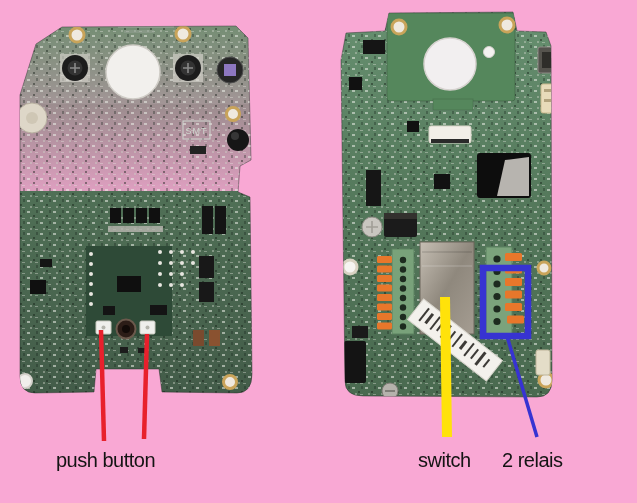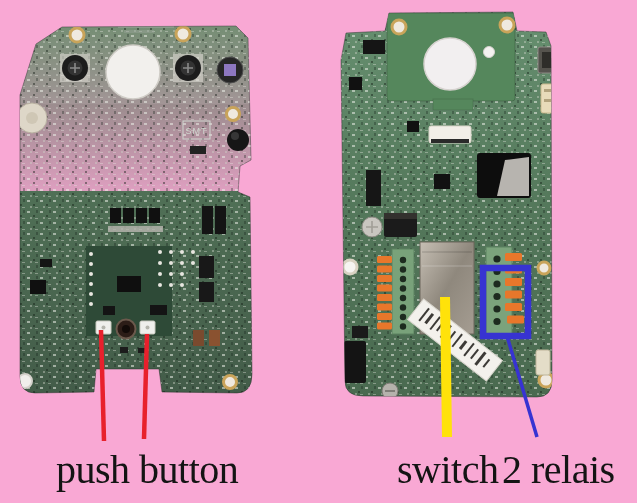--- a/index.html
+++ b/index.html
@@ -2,26 +2,26 @@
 <html><head>
 <meta charset="utf-8">
 <style>
   html,body{margin:0;padding:0;background:#ffffff;}
   .stage{
     position:relative;width:637px;height:503px;background:#f9a8d4;
     overflow:hidden;font-family:"Liberation Sans",sans-serif;
   }
   .art{position:absolute;left:0;top:0;}
   .caption{
-    position:absolute;top:450px;font-size:40px;line-height:1;
+    position:absolute;top:450px;font-size:20px;line-height:1;
     color:#141414;letter-spacing:-0.5px;white-space:nowrap;
-    font-family:Liberation Serif, serif;
+    font-family:Liberation Sans, sans-serif;
   }
   .cap-push{left:56px;}
-  .cap-switch{left:397px;}
+  .cap-switch{left:418px;}
   .cap-relais{left:502px;text-align:center;}
 </style>
 </head>
 <body>
 
 <div class="stage">
 
   <svg class="art" width="637" height="503" viewBox="0 0 637 503">
     <defs>
       <linearGradient id="gradL" x1="0" y1="0" x2="0" y2="1">

